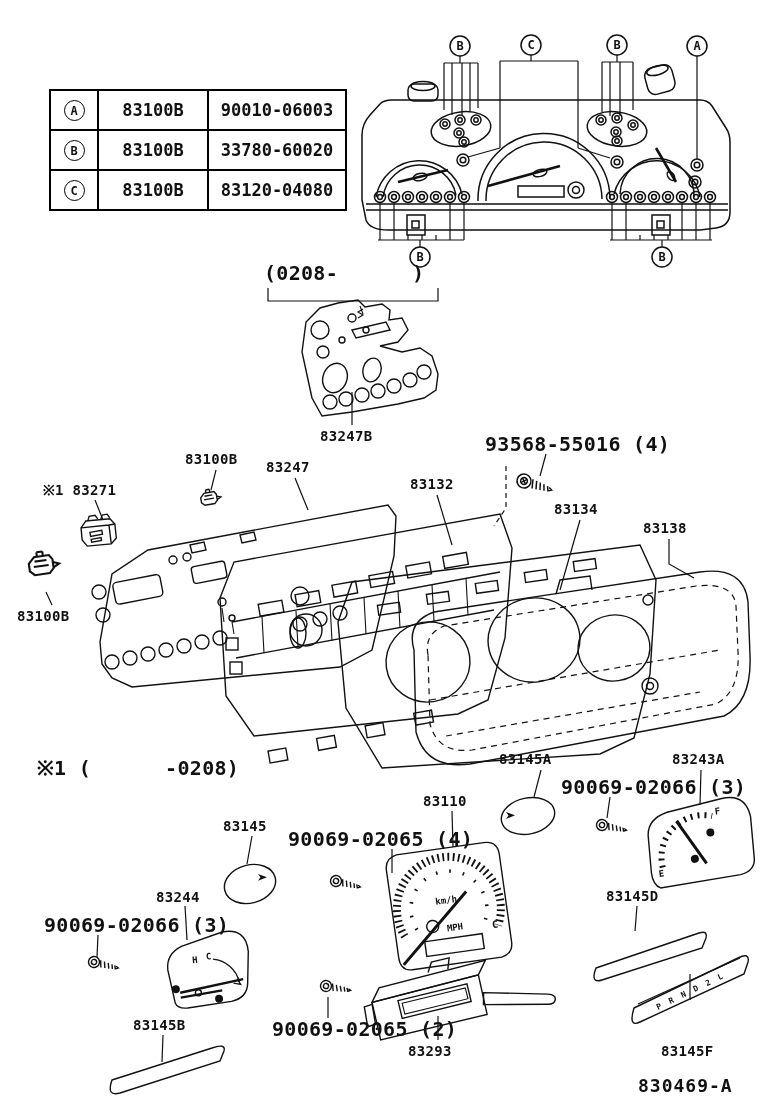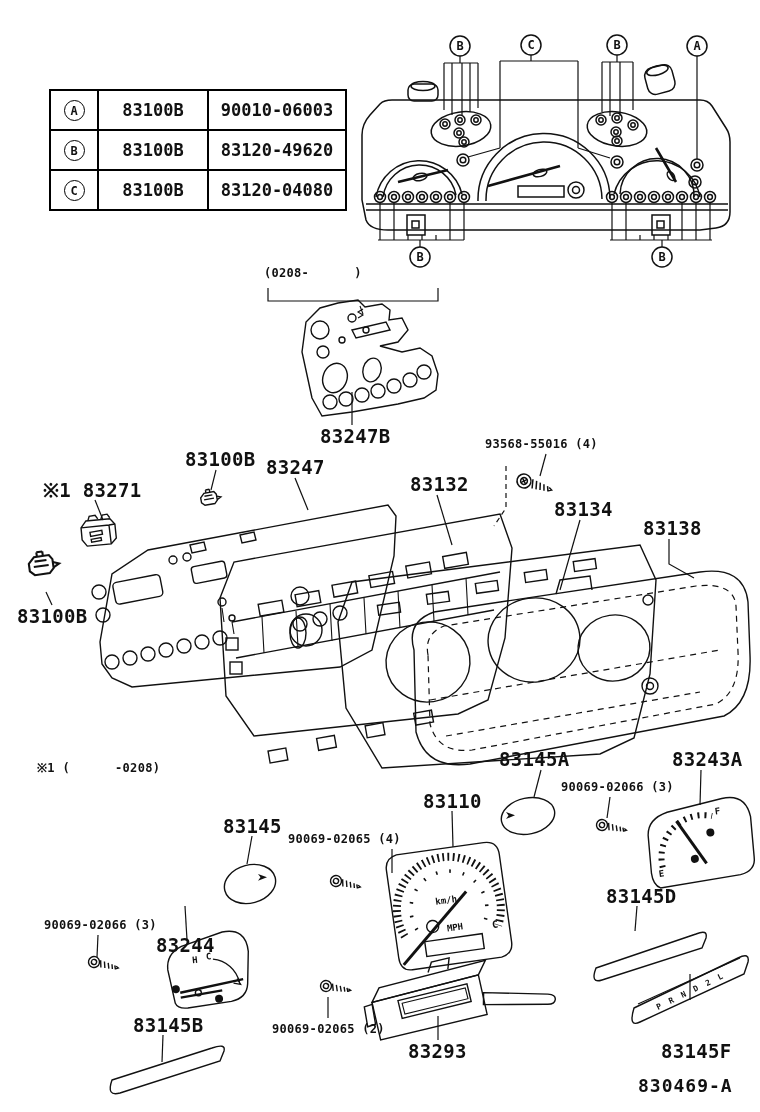--- a/index.html
+++ b/index.html
@@ -1,21 +1,21 @@
 <!DOCTYPE html>
 <html><head>
 <meta charset="utf-8">
 <style>
   html,body{margin:0;padding:0;background:#f6f6f4;}
   .page{position:relative;width:760px;height:1112px;background:#ffffff;overflow:hidden;
         font-family:"DejaVu Sans Mono","Liberation Mono",monospace;color:#111;}
   svg{position:absolute;left:0;top:0;}
-  .lbl{position:absolute;font-weight:bold;font-size:12px;line-height:18px;
+  .lbl{position:absolute;font-weight:bold;font-size:20px;line-height:18px;
        white-space:pre;letter-spacing:0.3px;color:#111;}
-  .lbl.big{font-size:19px;}
+  .lbl.big{font-size:14px;}
   .ref-table{position:absolute;left:49px;top:89px;border-collapse:collapse;
              font-weight:bold;font-size:17px;}
   .ref-table td{border:2px solid #000;height:38px;text-align:center;
                 vertical-align:middle;padding:0 8px;}
   .ref-table td.c1{width:30px;}
   .ref-table td.c2{width:92px;}
   .ref-table td.c3{width:120px;}
   .circ{display:inline-flex;align-items:center;justify-content:center;
         width:19px;height:19px;border:1.6px solid #000;border-radius:50%;
         font-size:12px;font-weight:bold;}
@@ -373,21 +373,21 @@
   <table class="ref-table">
     <tbody>
         <tr>
       <td class="c1"><span class="circ">A</span></td>
       <td class="c2">83100B</td>
       <td class="c3">90010-06003</td>
     </tr>
     <tr>
       <td class="c1"><span class="circ">B</span></td>
       <td class="c2">83100B</td>
-      <td class="c3">83120-49620</td>
+      <td class="c3">33780-60020</td>
     </tr>
     <tr>
       <td class="c1"><span class="circ">C</span></td>
       <td class="c2">83100B</td>
       <td class="c3">83120-04080</td>
     </tr>
   </tbody>
     </table>
 
   <div class="lbl" style="left:264px;top:264px;">(0208-      )</div>
@@ -400,21 +400,21 @@
   <div class="lbl big" style="left:554px;top:500px;">83134</div>
   <div class="lbl big" style="left:643px;top:519px;">83138</div>
   <div class="lbl big" style="left:17px;top:607px;">83100B</div>
   <div class="lbl" style="left:37px;top:759px;">※1 (      -0208)</div>
   <div class="lbl big" style="left:499px;top:750px;">83145A</div>
   <div class="lbl big" style="left:672px;top:750px;">83243A</div>
   <div class="lbl" style="left:561px;top:778px;">90069-02066 (3)</div>
   <div class="lbl big" style="left:423px;top:792px;text-align:right;">83110</div>
   <div class="lbl big" style="left:223px;top:817px;">83145</div>
   <div class="lbl" style="left:288px;top:830px;">90069-02065 (4)</div>
-  <div class="lbl big" style="left:156px;top:888px;margin-top:48px;">83244</div>
+  <div class="lbl big" style="left:156px;top:888px;">83244</div>
   <div class="lbl" style="left:44px;top:916px;">90069-02066 (3)</div>
   <div class="lbl big" style="left:606px;top:887px;text-align:right;">83145D</div>
   <div class="lbl big" style="left:133px;top:1016px;">83145B</div>
   <div class="lbl" style="left:272px;top:1020px;">90069-02065 (2)</div>
   <div class="lbl big" style="left:408px;top:1042px;">83293</div>
   <div class="lbl big" style="left:661px;top:1002px;margin-top:40px;">83145F</div>
   <div class="sheet" style="left:638px;top:1075px;">830469-A</div>
 
 </div>
 

